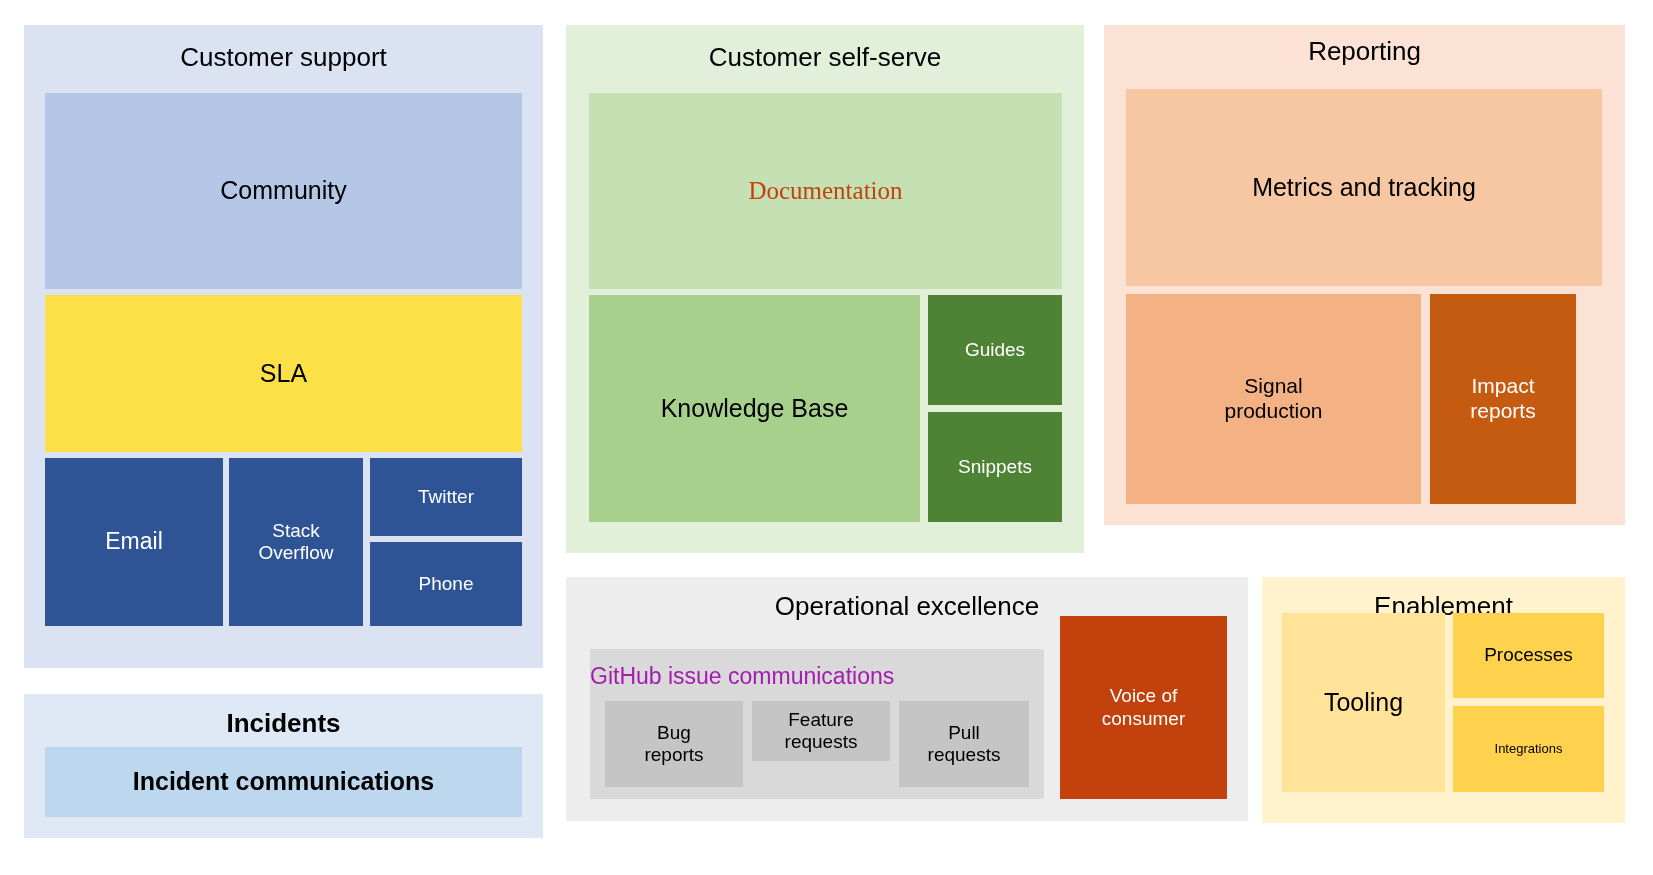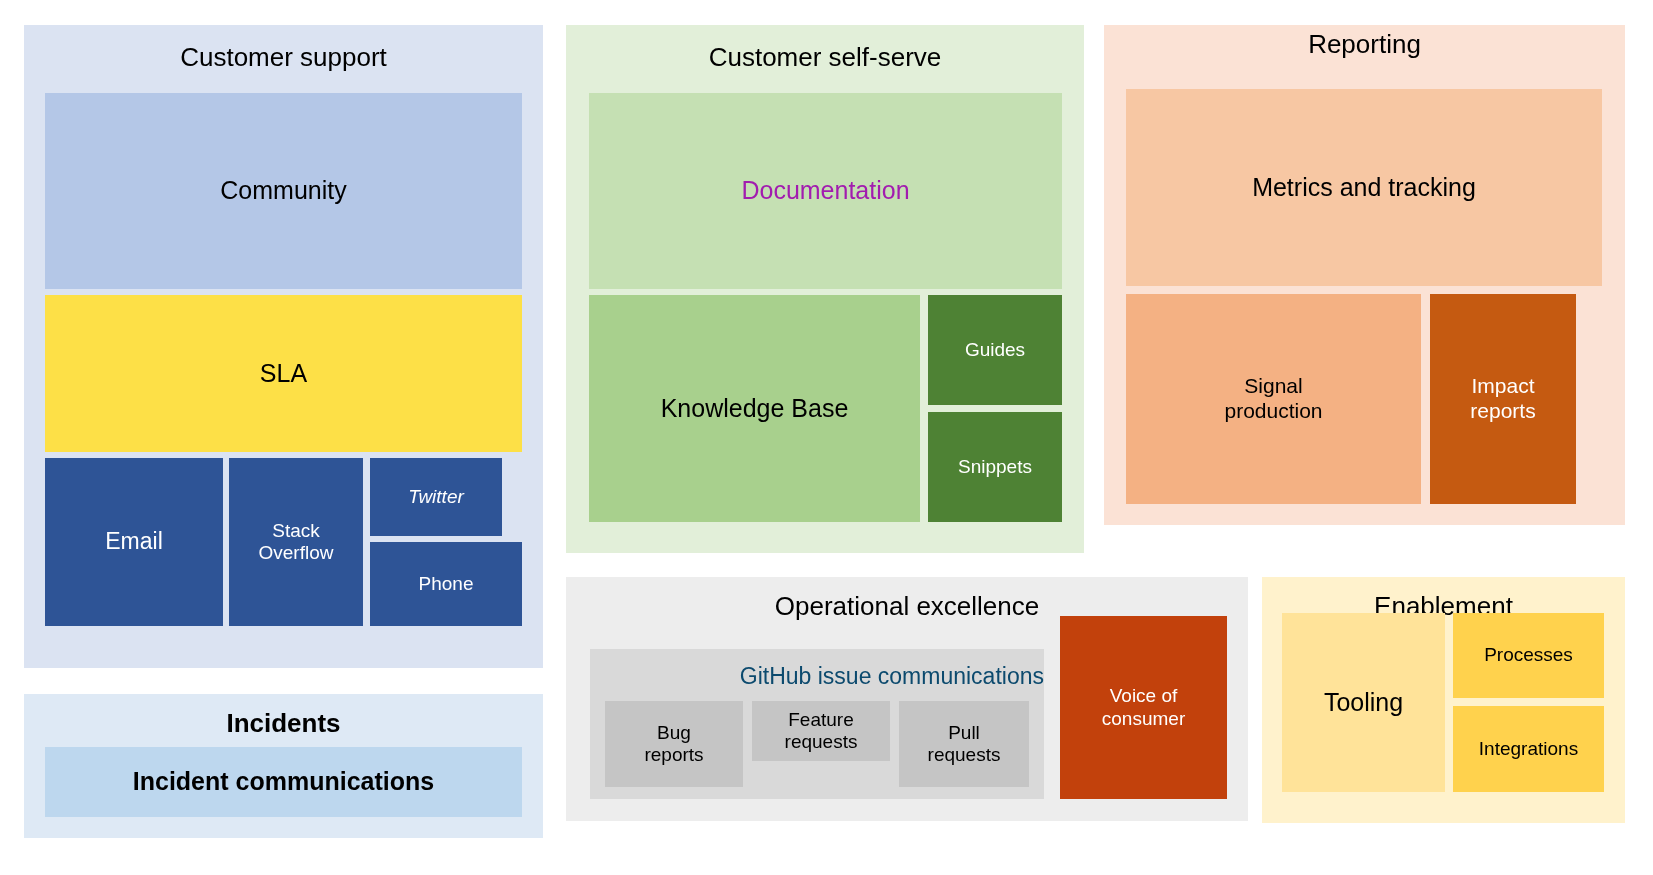--- a/index.html
+++ b/index.html
@@ -56,50 +56,50 @@
   .b-stack        { background: #2e5496; color:#fff; font-size: 19px; }
   .b-twitter      { background: #2e5496; color:#fff; font-size: 19px; }
   .b-phone        { background: #2e5496; color:#fff; font-size: 19px; }
 
   
   .p-incidents    { background: #dee9f5; font-weight: bold; }
   .b-incidentcomm { background: #bdd7ee; color:#000; font-size: 25px; text-align: center; }
 
   
   .p-selfserve    { background: #e2efd9; }
-  .b-documentation{ background: #c5e0b3; color:#a21caf; font-size: 25px; }
+  .b-documentation{ background: #c5e0b3; color:#c2410c; font-size: 25px; font-family: Liberation Serif, serif; }
   .b-kb           { background: #a8d08d; color:#000; font-size: 25px; }
   .b-guides       { background: #4e8234; color:#fff; font-size: 19px; }
   .b-snippets     { background: #4e8234; color:#fff; font-size: 19px; }
 
   
   .p-reporting    { background: #fbe2d5; }
   .b-metrics      { background: #f7c7a3; color:#000; font-size: 25px; }
   .b-signal       { background: #f4b183; color:#000; font-size: 21px; }
   .b-impact       { background: #c55a11; color:#fff; font-size: 21px; }
 
   
   .p-opex         { background: #ededed; }
   .b-github       { background: #d9d9d9; color:#000; font-size: 23px; }
   .b-sub          { background: #c5c5c5; color:#000; font-size: 19px; }
   .b-voice        { background: #c2410c; color:#fff; font-size: 19px; }
   .b-github-title {
     position: absolute;
     left: 0; right: 0; top: 14px;
-    text-align: right;
+    text-align: left;
     font-size: 23px;
-    color: #0c4a6e;
+    color: #a21caf;
     white-space: nowrap;
   }
 
   
   .p-enablement   { background: #fff2cc; }
   .b-tooling      { background: #ffe399; color:#000; font-size: 25px; }
   .b-processes    { background: #ffd24d; color:#000; font-size: 19px; }
-  .b-integrations { background: #ffd24d; color:#000; font-size: 19px; }
+  .b-integrations { background: #ffd24d; color:#000; font-size: 13px; }
 </style>
 </head>
 <body>
 
 <div id="canvas">
 
   <div class="panel p-support" style="left:24px; top:25px; width:519px; height:643px;">
     <div class="panel-title" style="top:17px;">Customer support</div>
 
     <div class="box b-community" style="left:21px; top:68px; width:477px; height:196px;">
@@ -112,21 +112,21 @@
 
     <div class="box b-email" style="left:21px; top:433px; width:178px; height:168px;">
       <span class="lbl">Email</span>
     </div>
 
     <div class="box b-stack" style="left:205px; top:433px; width:134px; height:168px;">
       <span class="lbl">Stack
 Overflow</span>
     </div>
 
-    <div class="box b-twitter" style="left:346px; top:433px; width:132px; height:78px;font-style:italic;">
+    <div class="box b-twitter" style="left:346px; top:433px; width:152px; height:78px;">
       <span class="lbl">Twitter</span>
     </div>
 
     <div class="box b-phone" style="left:346px; top:517px; width:152px; height:84px;">
       <span class="lbl">Phone</span>
     </div>
   </div>
 
   <div class="panel p-incidents" style="left:24px; top:694px; width:519px; height:144px;">
     <div class="panel-title" style="top:14px;">Incidents</div>
@@ -150,21 +150,21 @@
     <div class="box b-guides" style="left:362px; top:270px; width:134px; height:110px;">
       <span class="lbl">Guides</span>
     </div>
 
     <div class="box b-snippets" style="left:362px; top:387px; width:134px; height:110px;">
       <span class="lbl">Snippets</span>
     </div>
   </div>
 
   <div class="panel p-reporting" style="left:1104px; top:25px; width:521px; height:500px;">
-    <div class="panel-title" style="top:4px;">Reporting</div>
+    <div class="panel-title" style="top:11px;">Reporting</div>
 
     <div class="box b-metrics" style="left:22px; top:64px; width:476px; height:197px;">
       <span class="lbl">Metrics and tracking</span>
     </div>
 
     <div class="box b-signal" style="left:22px; top:269px; width:295px; height:210px;">
       <span class="lbl">Signal
 production</span>
     </div>
 

